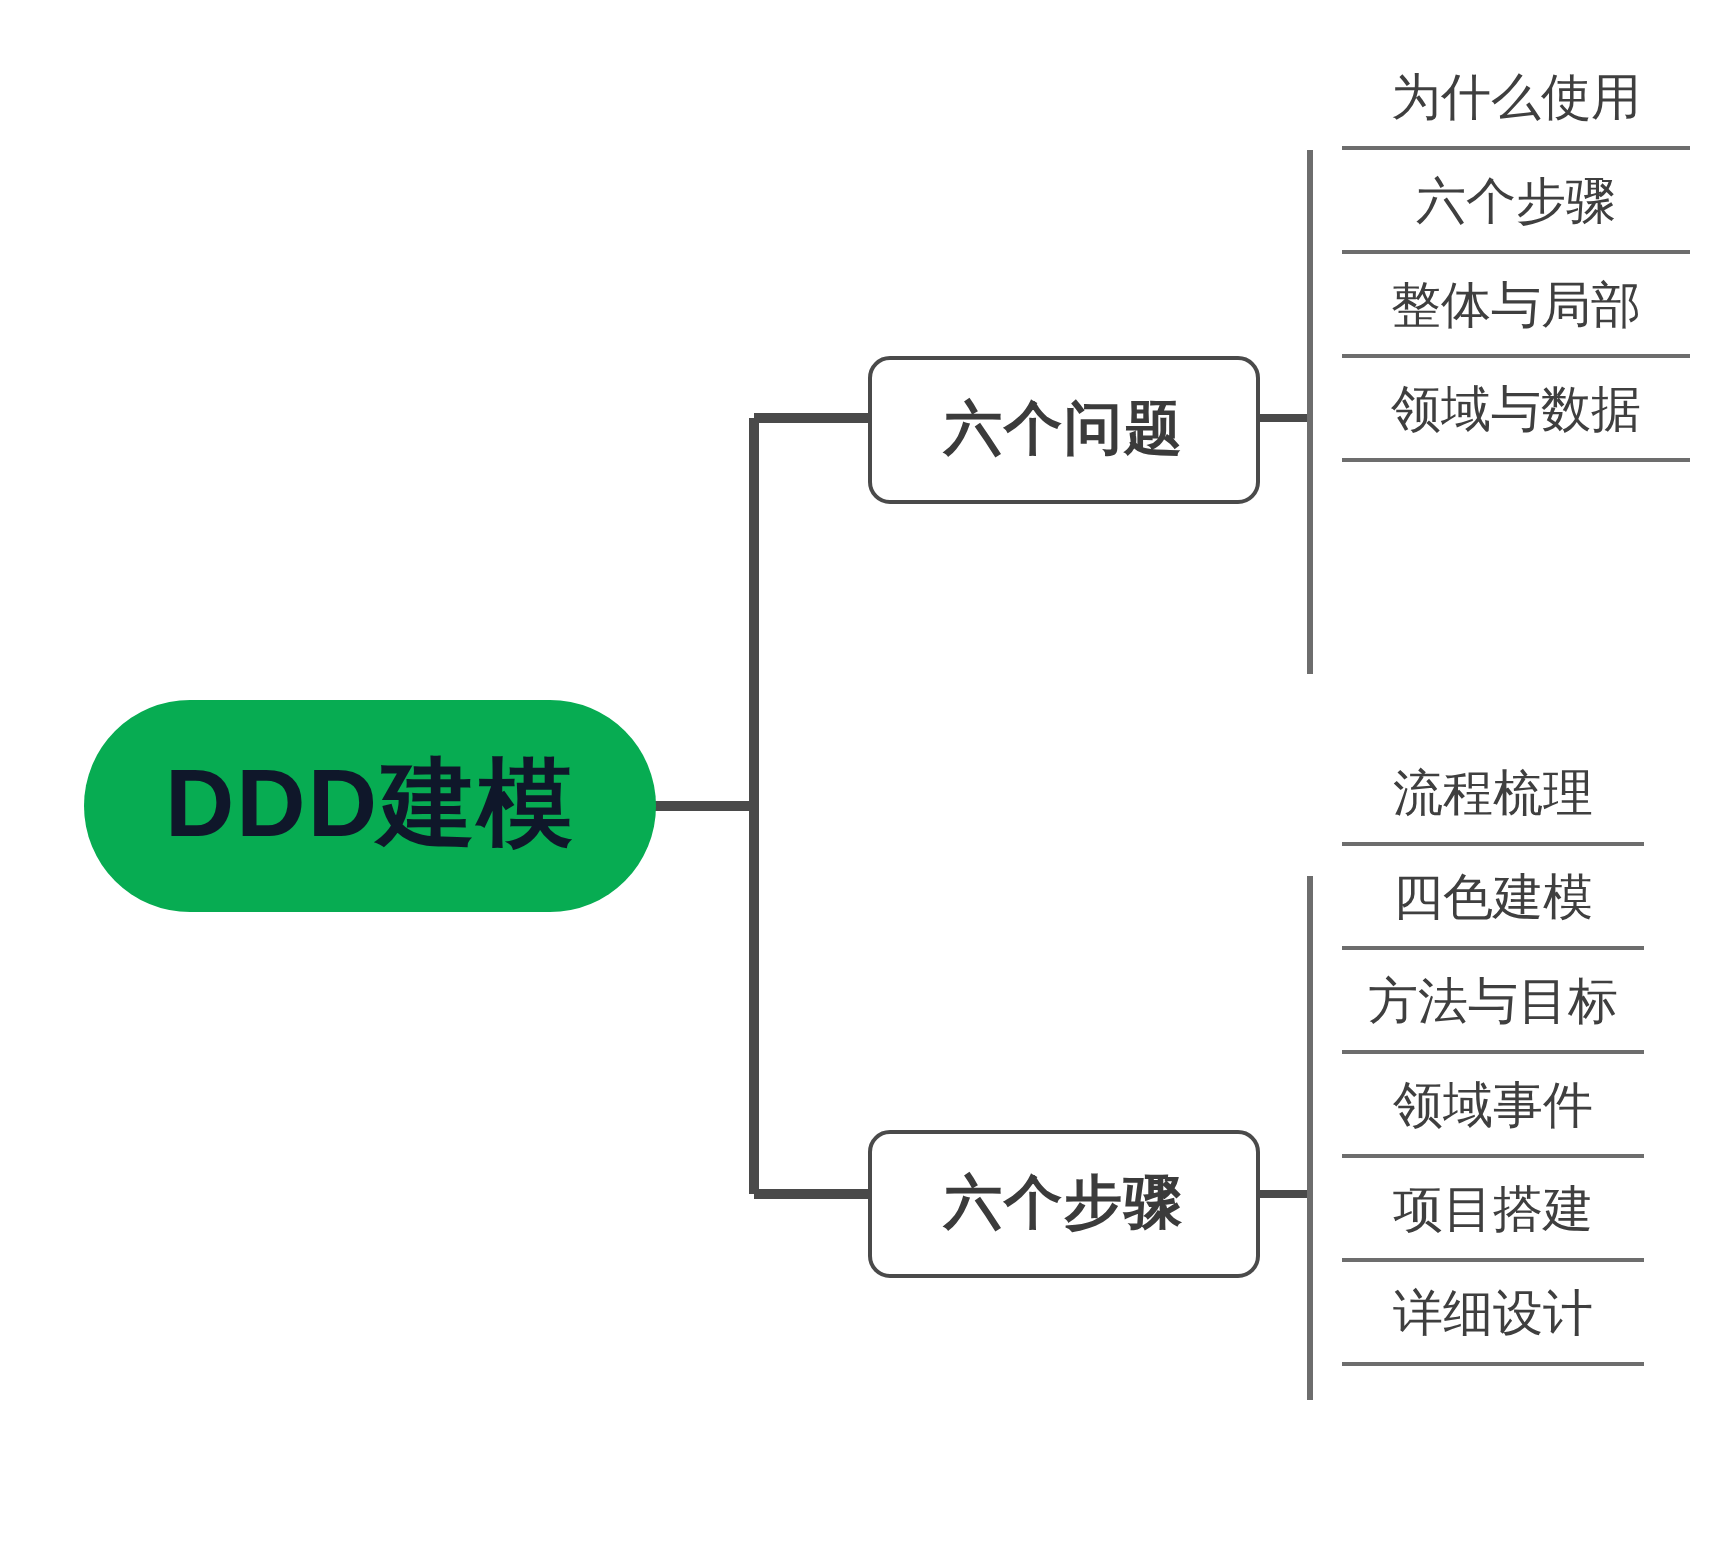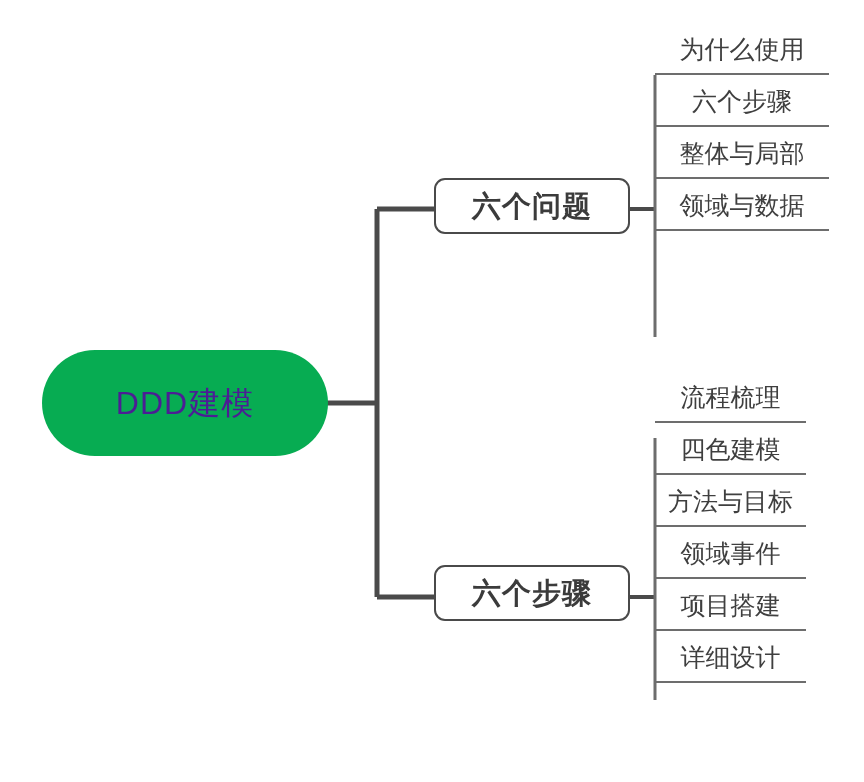--- a/index.html
+++ b/index.html
@@ -34,33 +34,33 @@
     width: 286px;
     height: 106px;
     border-radius: 53px;
     background: #07ac52;
     display: flex;
     align-items: center;
     justify-content: center;
     box-sizing: border-box;
   }
   .root-label {
-    color: #4c1d95;
-    font-size: 32px;
-    font-weight: normal;
+    color: #0f172a;
+    font-size: 48px;
+    font-weight: bold;
     letter-spacing: 1px;
     line-height: 1;
     white-space: nowrap;
   }
 
   
   .branch-node {
     position: absolute;
     width: 196px;
-    height: 56px;
+    height: 74px;
     border: 2.6px solid #4a4a4a;
     border-radius: 11px;
     background: #ffffff;
     display: flex;
     align-items: center;
     justify-content: center;
     box-sizing: border-box;
   }
   .branch-label {
     color: #3b3b3b;
@@ -69,20 +69,21 @@
     letter-spacing: 1px;
     line-height: 1;
     white-space: nowrap;
   }
   #branch-questions { left: 434px; top: 178px; }
   #branch-steps     { left: 434px; top: 565px; }
 
   
   .leaf-group {
     position: absolute;
+    padding-left: 16px;
   }
   .leaf-item {
     position: relative;
     height: 52px;
     display: flex;
     align-items: center;
     justify-content: center;
     box-sizing: border-box;
   }
   .leaf-label {

